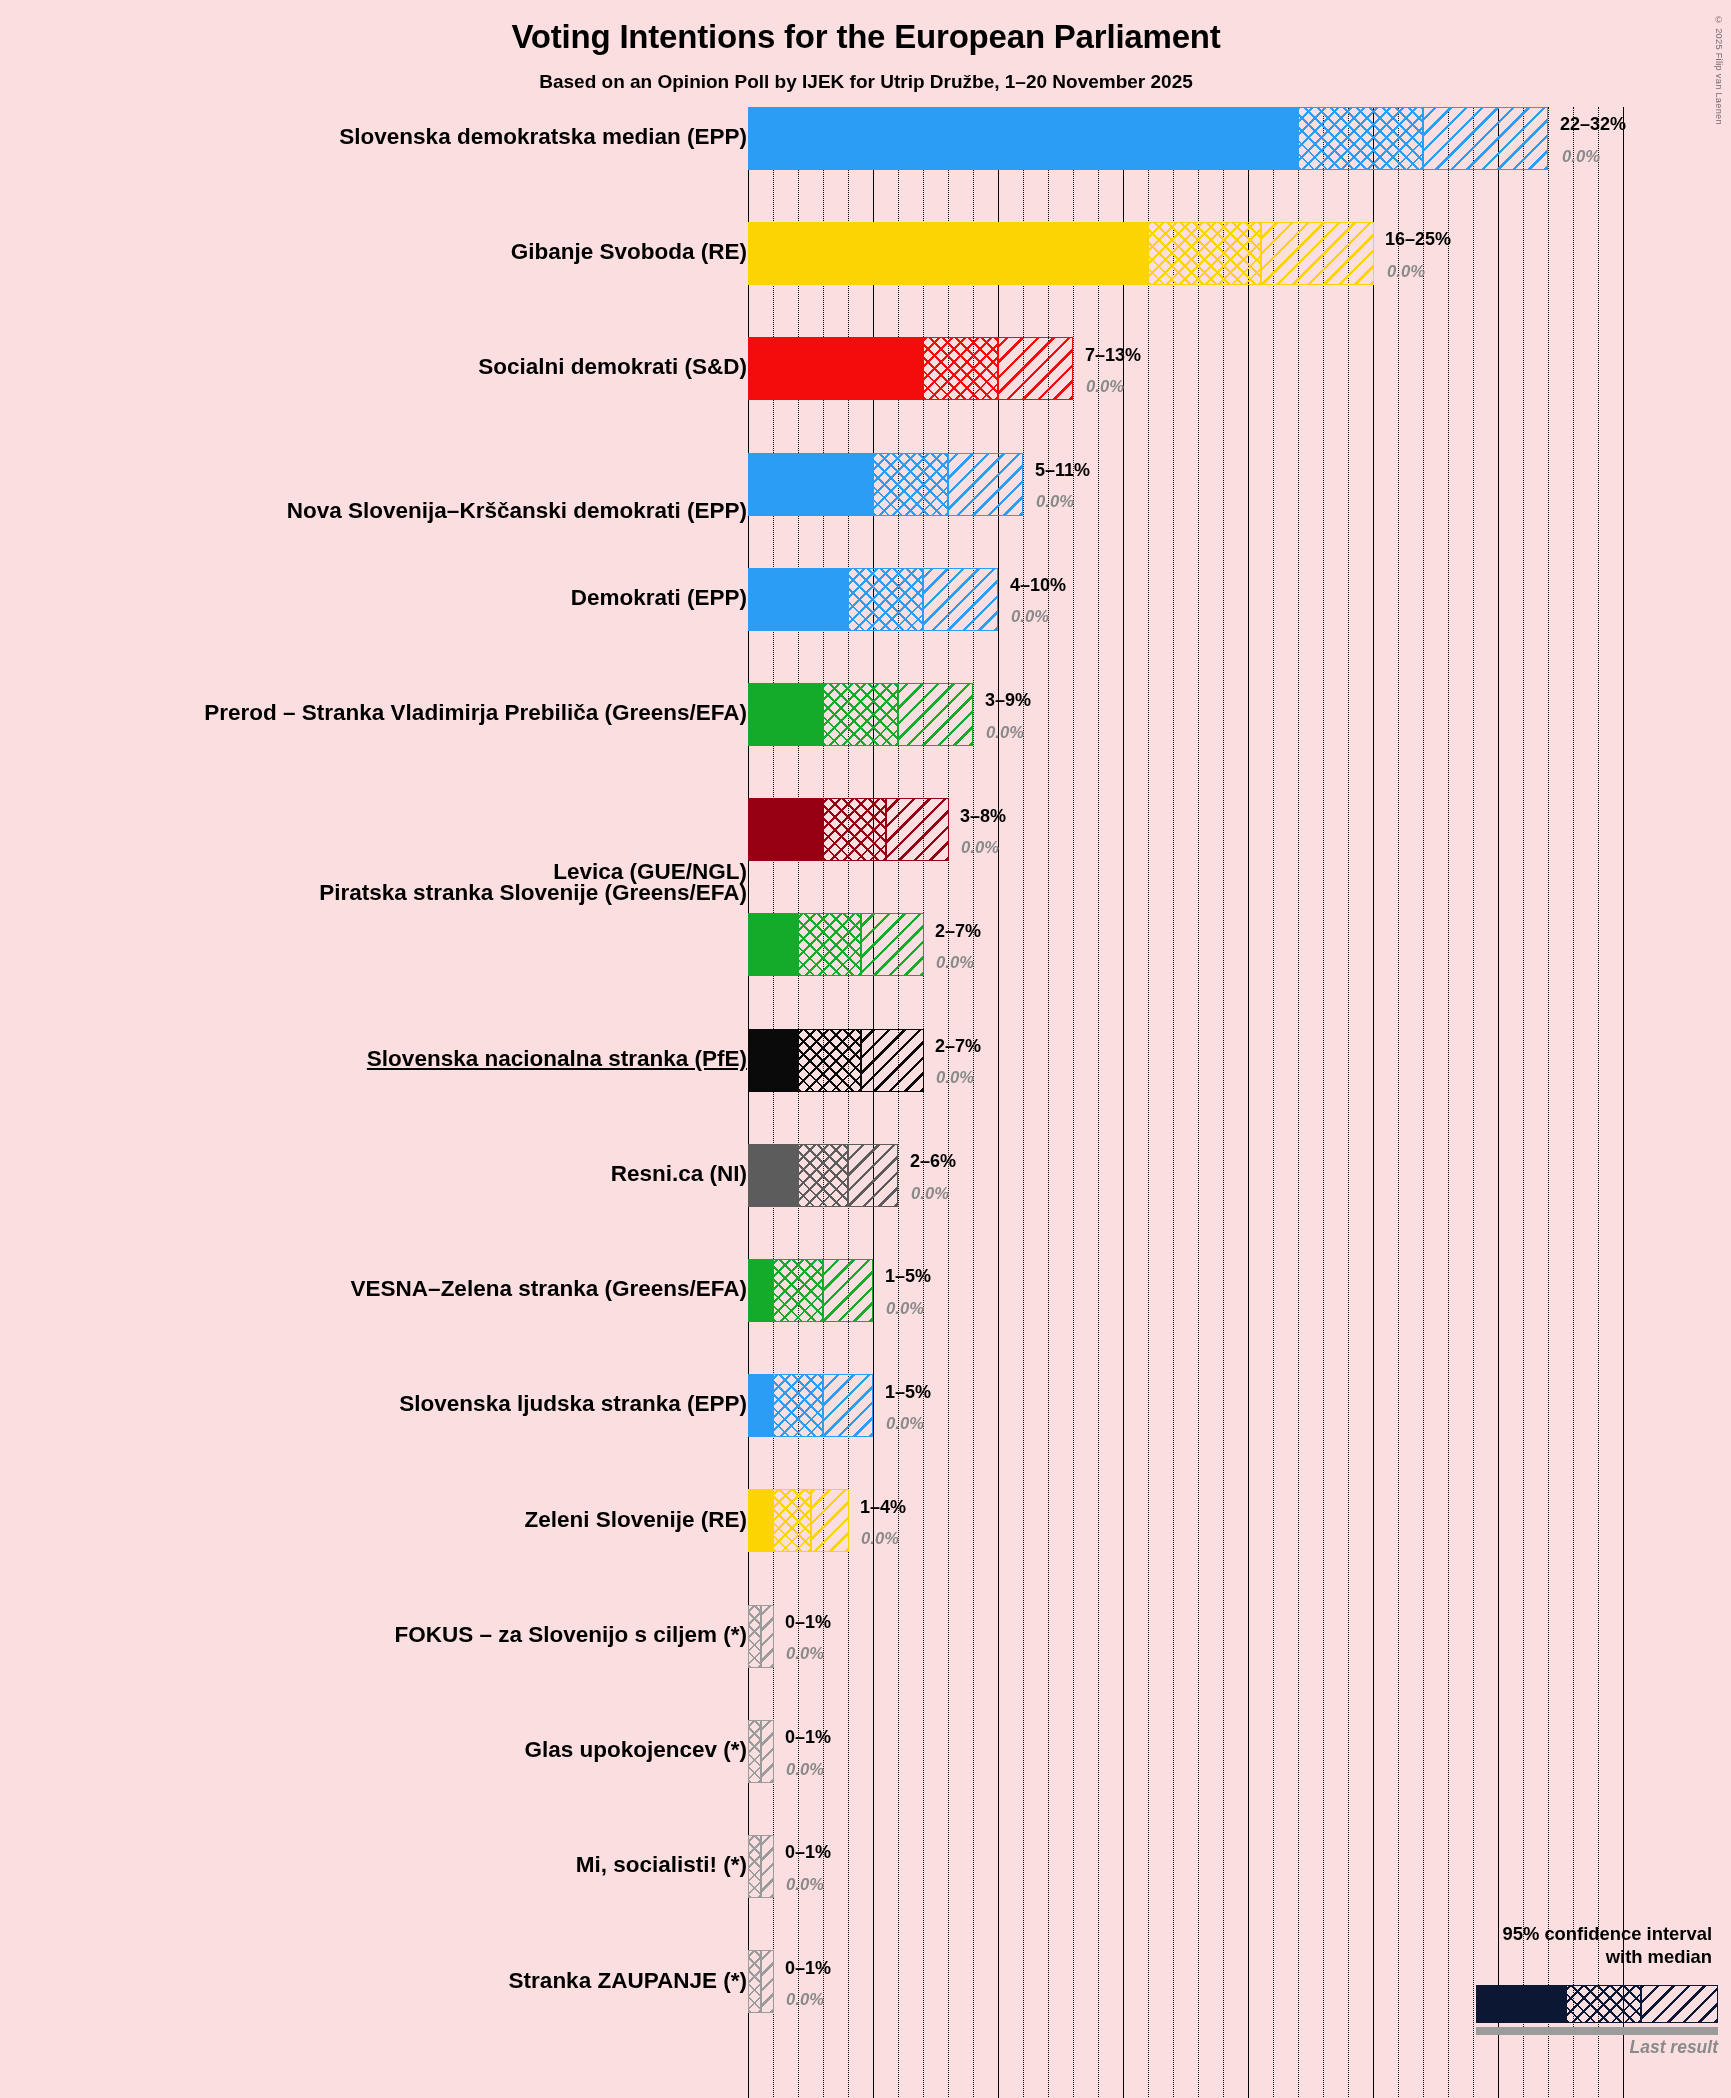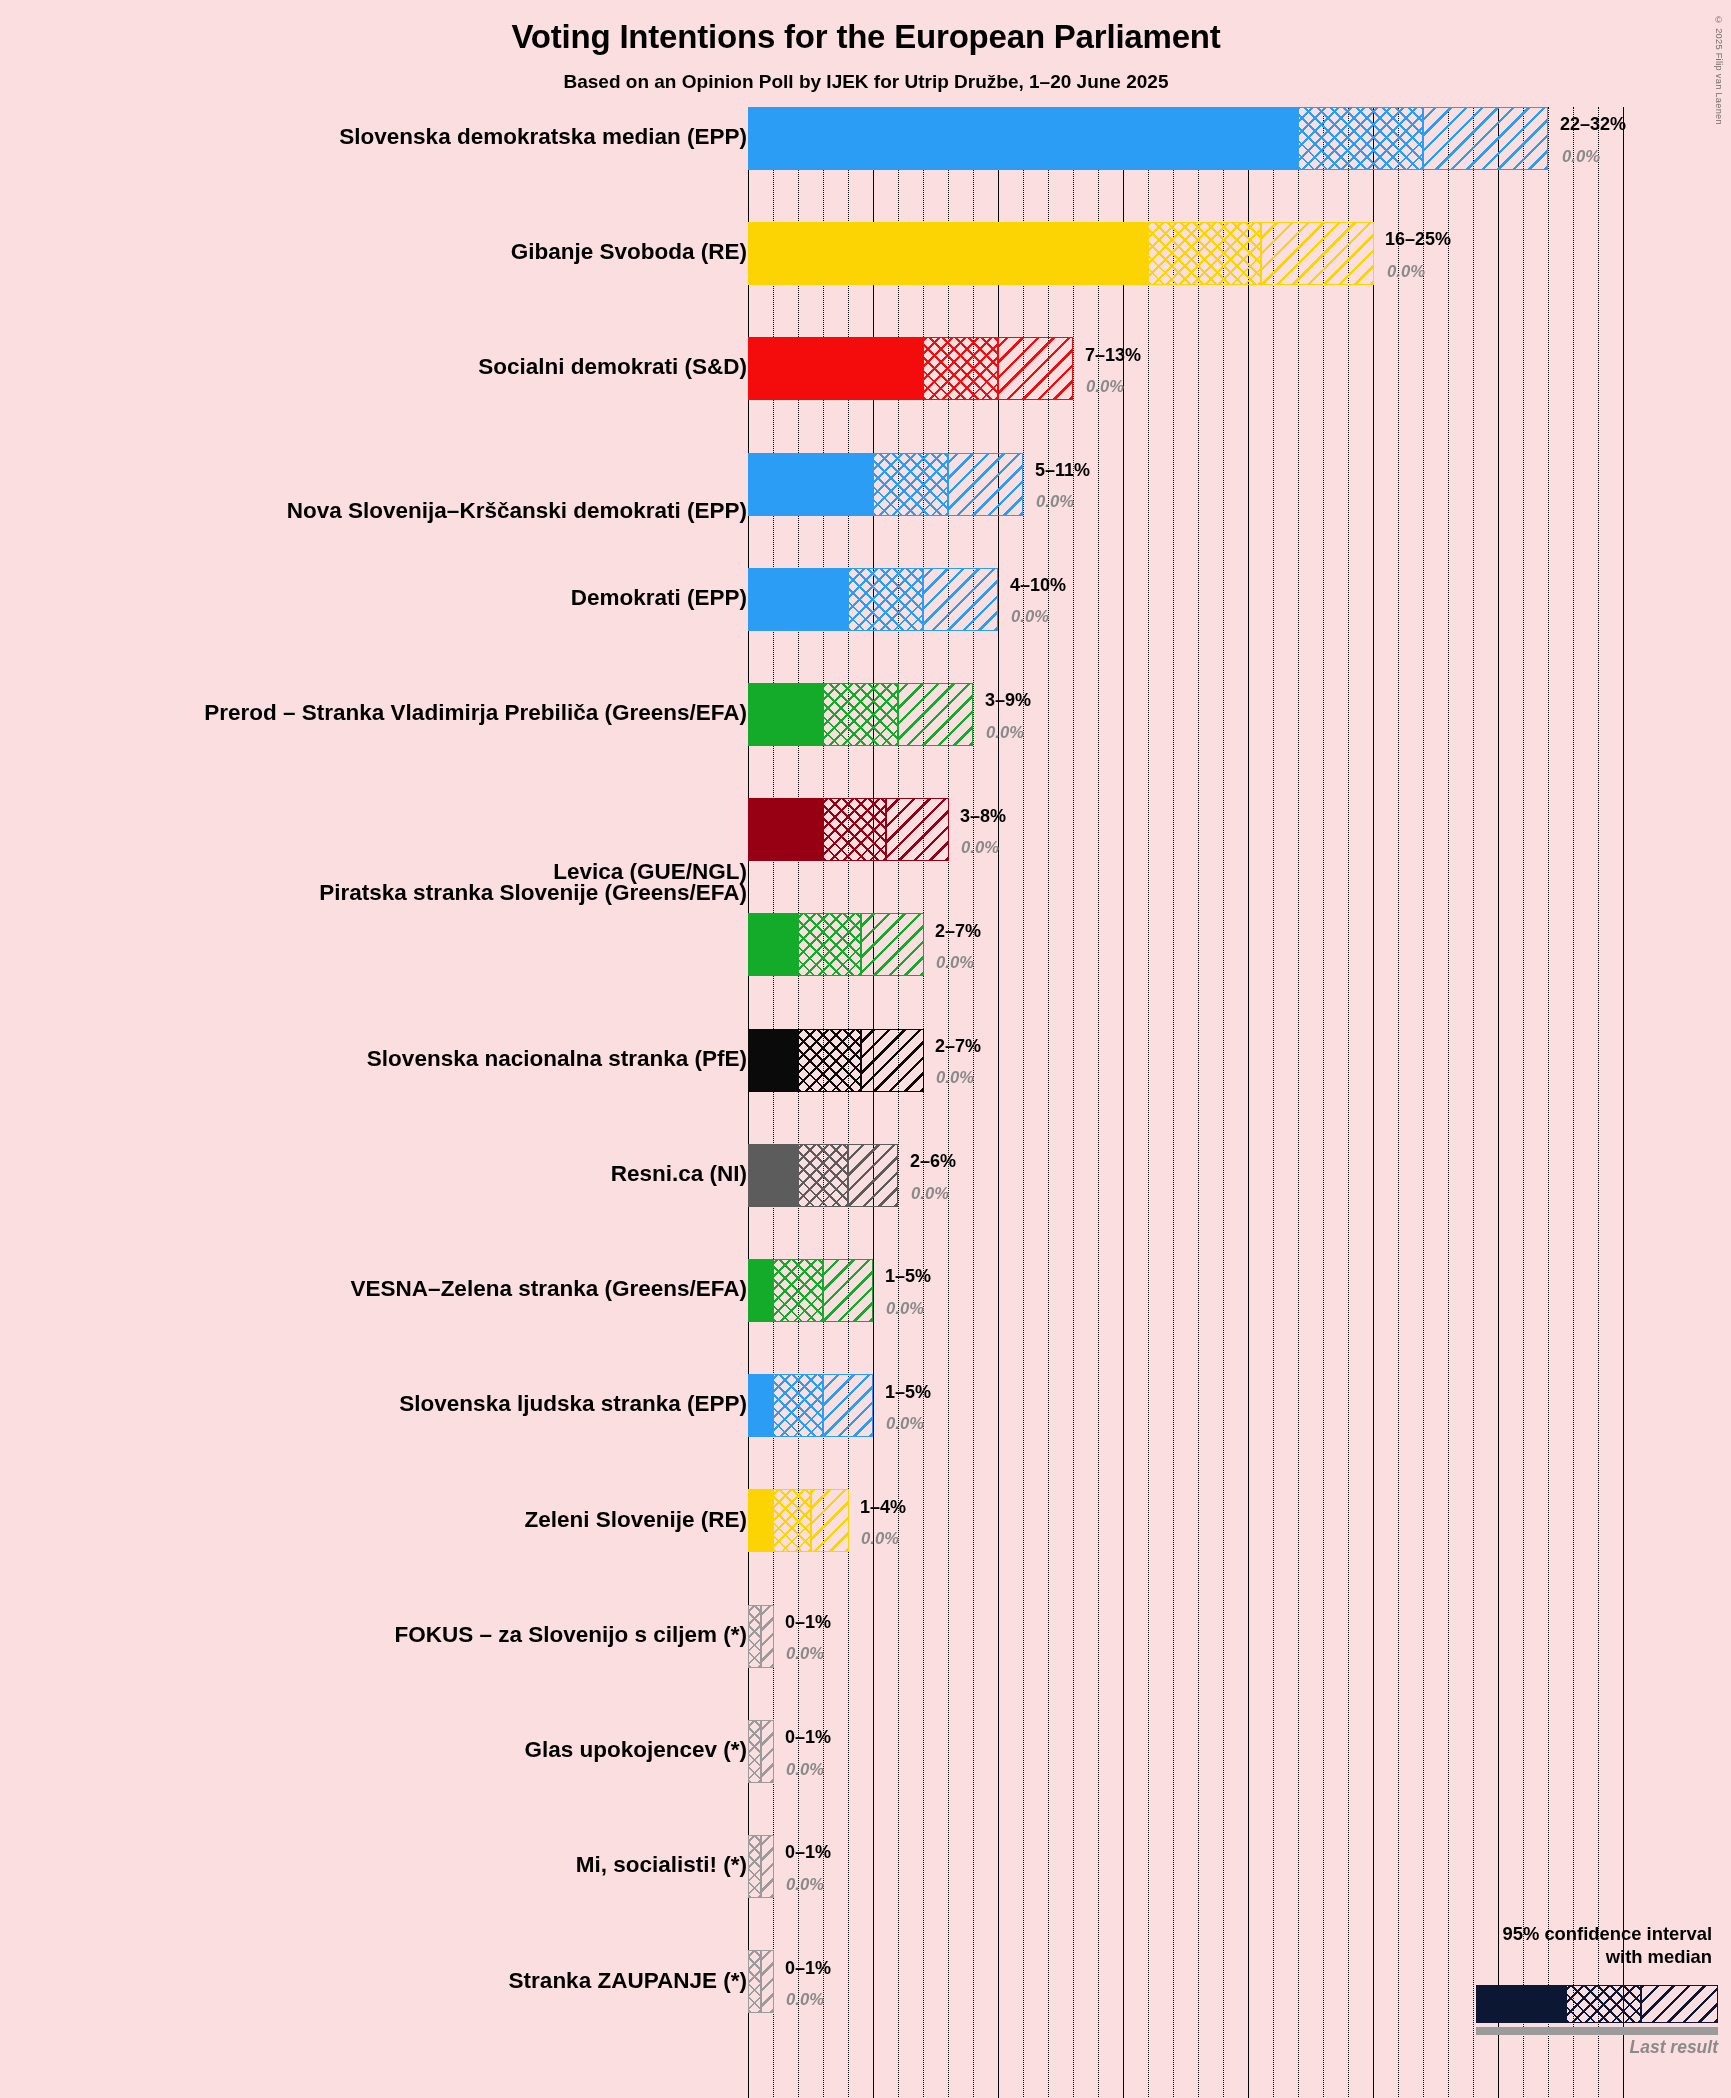--- a/index.html
+++ b/index.html
@@ -129,21 +129,21 @@
     position: absolute;
     background: #9b9b9b;
     height: 7.5px;
   }
 </style>
 </head>
 <body>
 
 <div class="copyright">© 2025 Filip van Laenen</div>
 <div class="title">Voting Intentions for the European Parliament</div>
-<div class="subtitle">Based on an Opinion Poll by IJEK for Utrip Družbe, 1–20 June 2025</div>
+<div class="subtitle">Based on an Opinion Poll by IJEK for Utrip Družbe, 1–20 November 2025</div>
 
 <div id="plot">
     <div class="gridline" style="left: 773px; top: 107px; height: 1992px;"></div>
     <div class="gridline" style="left: 798px; top: 107px; height: 1992px;"></div>
     <div class="gridline" style="left: 823px; top: 107px; height: 1992px;"></div>
     <div class="gridline" style="left: 848px; top: 107px; height: 1992px;"></div>
     <div class="gridline major" style="left: 873px; top: 107px; height: 1992px;"></div>
     <div class="gridline" style="left: 898px; top: 107px; height: 1992px;"></div>
     <div class="gridline" style="left: 923px; top: 107px; height: 1992px;"></div>
     <div class="gridline" style="left: 948px; top: 107px; height: 1992px;"></div>
@@ -233,21 +233,21 @@
     <div class="last" style="left: 961px; top: 840px;">0.0%</div>
     <div class="row" style="top: 0px; height: 0.8px;">
       <div class="party-label" style="top: 882px;">Piratska stranka Slovenije (Greens/EFA)</div>
     </div>
     <div class="seg solid" style="left: 748px; top: 913px; width: 50px; height: 63px; background: rgb(20, 171, 42); border: 1.7px solid rgb(20, 171, 42);"></div>
     <div class="seg cross" style="left: 798px; top: 913px; width: 63px; height: 63px; border: 1.7px solid rgb(20, 171, 42);background-image:repeating-linear-gradient(45deg, #14ab2a 0 2.1px, transparent 2.1px 9.2px),repeating-linear-gradient(-45deg, #14ab2a 0 2.1px, transparent 2.1px 9.2px);"></div>
     <div class="seg diag" style="left: 861px; top: 913px; width: 63px; height: 63px; border: 1.7px solid rgb(20, 171, 42);background-image:repeating-linear-gradient(-45deg, #14ab2a 0 2.5px, transparent 2.5px 11px);"></div>
     <div class="value" style="left: 935px; top: 922px;">2–7%</div>
     <div class="last" style="left: 936px; top: 955px;">0.0%</div>
     <div class="row" style="top: 0px; height: 0.8px;">
-      <div class="party-label" style="top: 1048px;">Slovenska nacionalna stranka (PfE)</div>
+      <div class="party-label" style="top: 1048px; text-decoration: underline;">Slovenska nacionalna stranka (PfE)</div>
     </div>
     <div class="seg solid" style="left: 748px; top: 1029px; width: 50px; height: 63px; background: rgb(10, 10, 10); border: 1.7px solid rgb(10, 10, 10);"></div>
     <div class="seg cross" style="left: 798px; top: 1029px; width: 63px; height: 63px; border: 1.7px solid rgb(10, 10, 10);background-image:repeating-linear-gradient(45deg, #0a0a0a 0 2.1px, transparent 2.1px 9.2px),repeating-linear-gradient(-45deg, #0a0a0a 0 2.1px, transparent 2.1px 9.2px);"></div>
     <div class="seg diag" style="left: 861px; top: 1029px; width: 63px; height: 63px; border: 1.7px solid rgb(10, 10, 10);background-image:repeating-linear-gradient(-45deg, #0a0a0a 0 2.5px, transparent 2.5px 11px);"></div>
     <div class="value" style="left: 935px; top: 1037px;">2–7%</div>
     <div class="last" style="left: 936px; top: 1070px;">0.0%</div>
     <div class="row" style="top: 0px; height: 0.8px;">
       <div class="party-label" style="top: 1163px;">Resni.ca (NI)</div>
     </div>
     <div class="seg solid" style="left: 748px; top: 1144px; width: 50px; height: 63px; background: rgb(92, 92, 92); border: 1.7px solid rgb(92, 92, 92);"></div>

